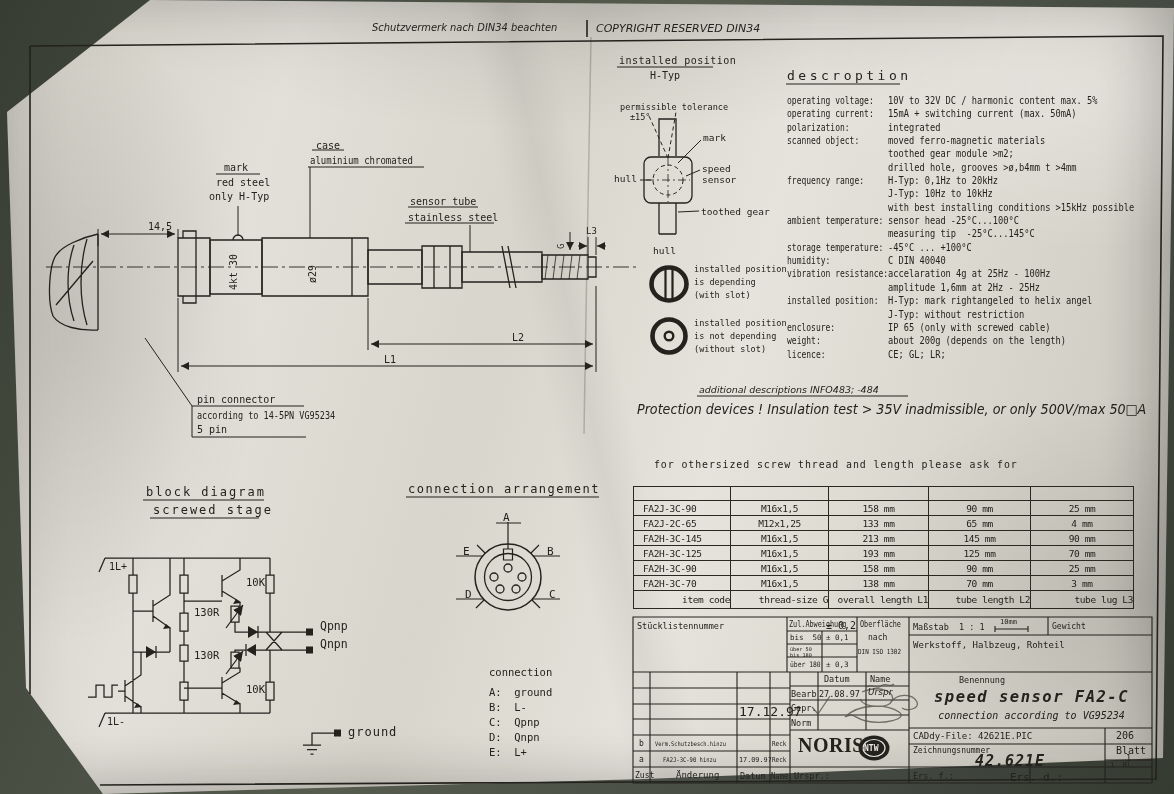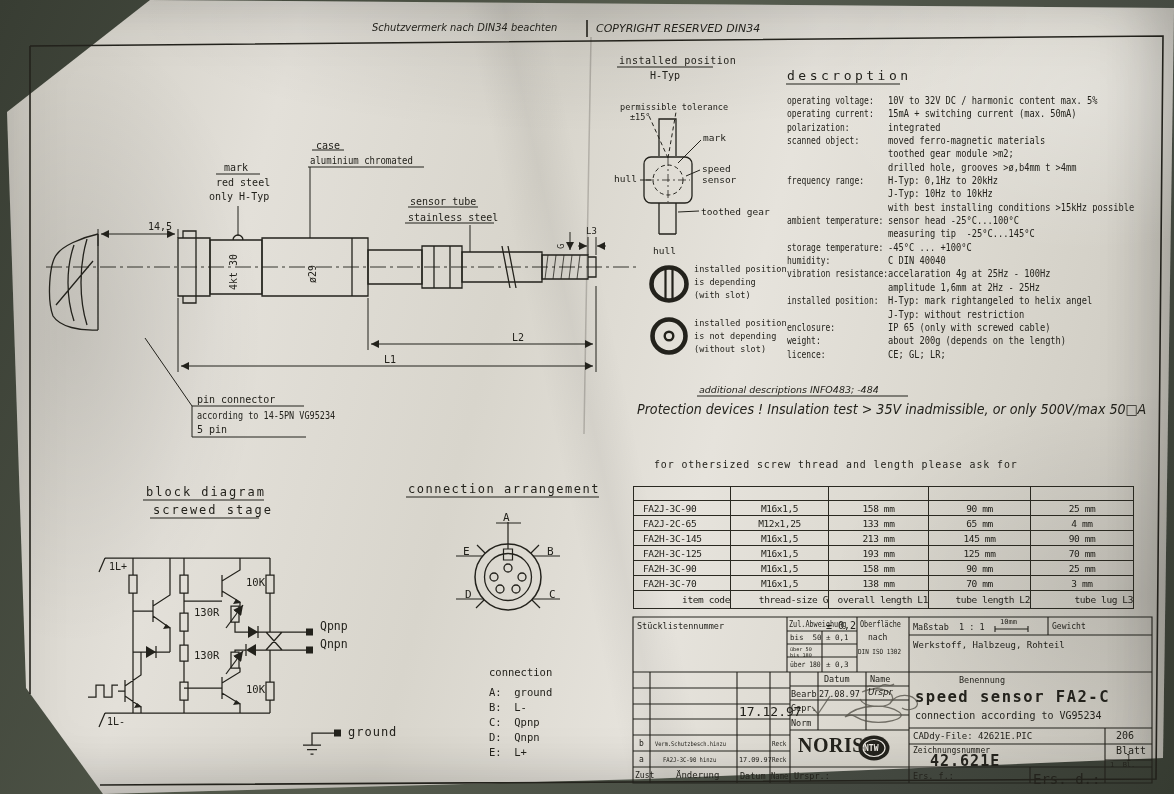--- a/index.html
+++ b/index.html
@@ -17,21 +17,21 @@
      radial-gradient(ellipse 500px 330px at 97% 75%, rgba(0,0,0,.10), transparent 62%),
      linear-gradient(78deg, transparent 47%, rgba(0,0,0,.05) 50%, transparent 53%);}
   svg.art{position:absolute;left:0;top:0;}
   .t{position:absolute;line-height:1.05;font:10px "DejaVu Sans Mono",monospace;color:#23221c;white-space:pre;}
   .it{font-family:"DejaVu Sans",sans-serif;font-style:italic;}
   .b{font-weight:bold;}
   .v{transform:rotate(-90deg);transform-origin:0 0;}
   .cx85{transform:scaleX(.85);transform-origin:0 0;}
   .cx9{transform:scaleX(.9);transform-origin:0 0;}
   .cx94{transform:scaleX(.94);transform-origin:0 0;}
-  .ctr{}
+  .ctr{text-align:center;font-style:italic;}
   
   .descrows{position:absolute;left:787px;top:95px;}
   .drow{display:flex;height:13.35px;}
   .dlabel{flex:0 0 101px;width:101px;font-size:10px;transform:scaleX(.8);transform-origin:0 0;white-space:pre;}
   .dval{font-size:10px;transform:scaleX(.87);transform-origin:0 0;white-space:pre;}
   
   .legend{position:absolute;left:489px;top:686px;}
   .lrow{height:15px;font:10.5px "DejaVu Sans Mono",monospace;color:#23221c;white-space:pre;}
   
   table.sizes{position:absolute;left:633px;top:486px;border-collapse:collapse;table-layout:fixed;}
@@ -446,21 +446,21 @@
   <span class="t ctr" style="left:915px;top:710px;width:233px;font-size:10px">connection according to VG95234</span>
   <span class="t" style="left:913px;top:731px;font-size:9px">CADdy-File: 42621E.PIC</span>
   <span class="t" style="left:1116px;top:730px;font-size:10px">206</span>
   <span class="t" style="left:913px;top:746px;font-size:8px">Zeichnungsnummer</span>
   <span class="t b ctr" style="left:930px;top:752px;width:160px;font-size:15px;letter-spacing:1px">42.621E</span>
   <span class="t" style="left:1116px;top:745px;font-size:10px">Blatt</span>
   <span class="t" style="left:1126px;top:753px;font-size:8.5px">1</span>
   <span class="t" style="left:1110px;top:761px;font-size:7px">1  Bl.</span>
   <span class="t" style="left:794px;top:771px;font-size:8.5px">Urspr.:</span>
   <span class="t" style="left:913px;top:771px;font-size:8.5px">Ers. f.:</span>
-  <span class="t" style="left:1033px;top:771px;font-size:14px">Ers. d.:</span>
+  <span class="t" style="left:1010px;top:771px;font-size:11px">Ers. d.:</span>
   <span class="t" style="left:639px;top:739px;font-size:8px">b</span>
   <span class="t cx85" style="left:655px;top:740px;font-size:6.3px">Verm.Schutzbesch.hinzu</span>
   <span class="t" style="left:739px;top:704px;font-size:13px">17.12.97</span>
   <span class="t cx85" style="left:772px;top:740px;font-size:7px">Reck</span>
   <span class="t" style="left:639px;top:755px;font-size:8px">a</span>
   <span class="t cx85" style="left:663px;top:756px;font-size:6.5px">FA2J-3C-90 hinzu</span>
   <span class="t" style="left:739px;top:756px;font-size:6.8px">17.09.97</span>
   <span class="t cx85" style="left:772px;top:756px;font-size:7px">Reck</span>
   <span class="t" style="left:635px;top:771px;font-size:8px">Zust</span>
   <span class="t" style="left:676px;top:770px;font-size:9px">Änderung</span>

